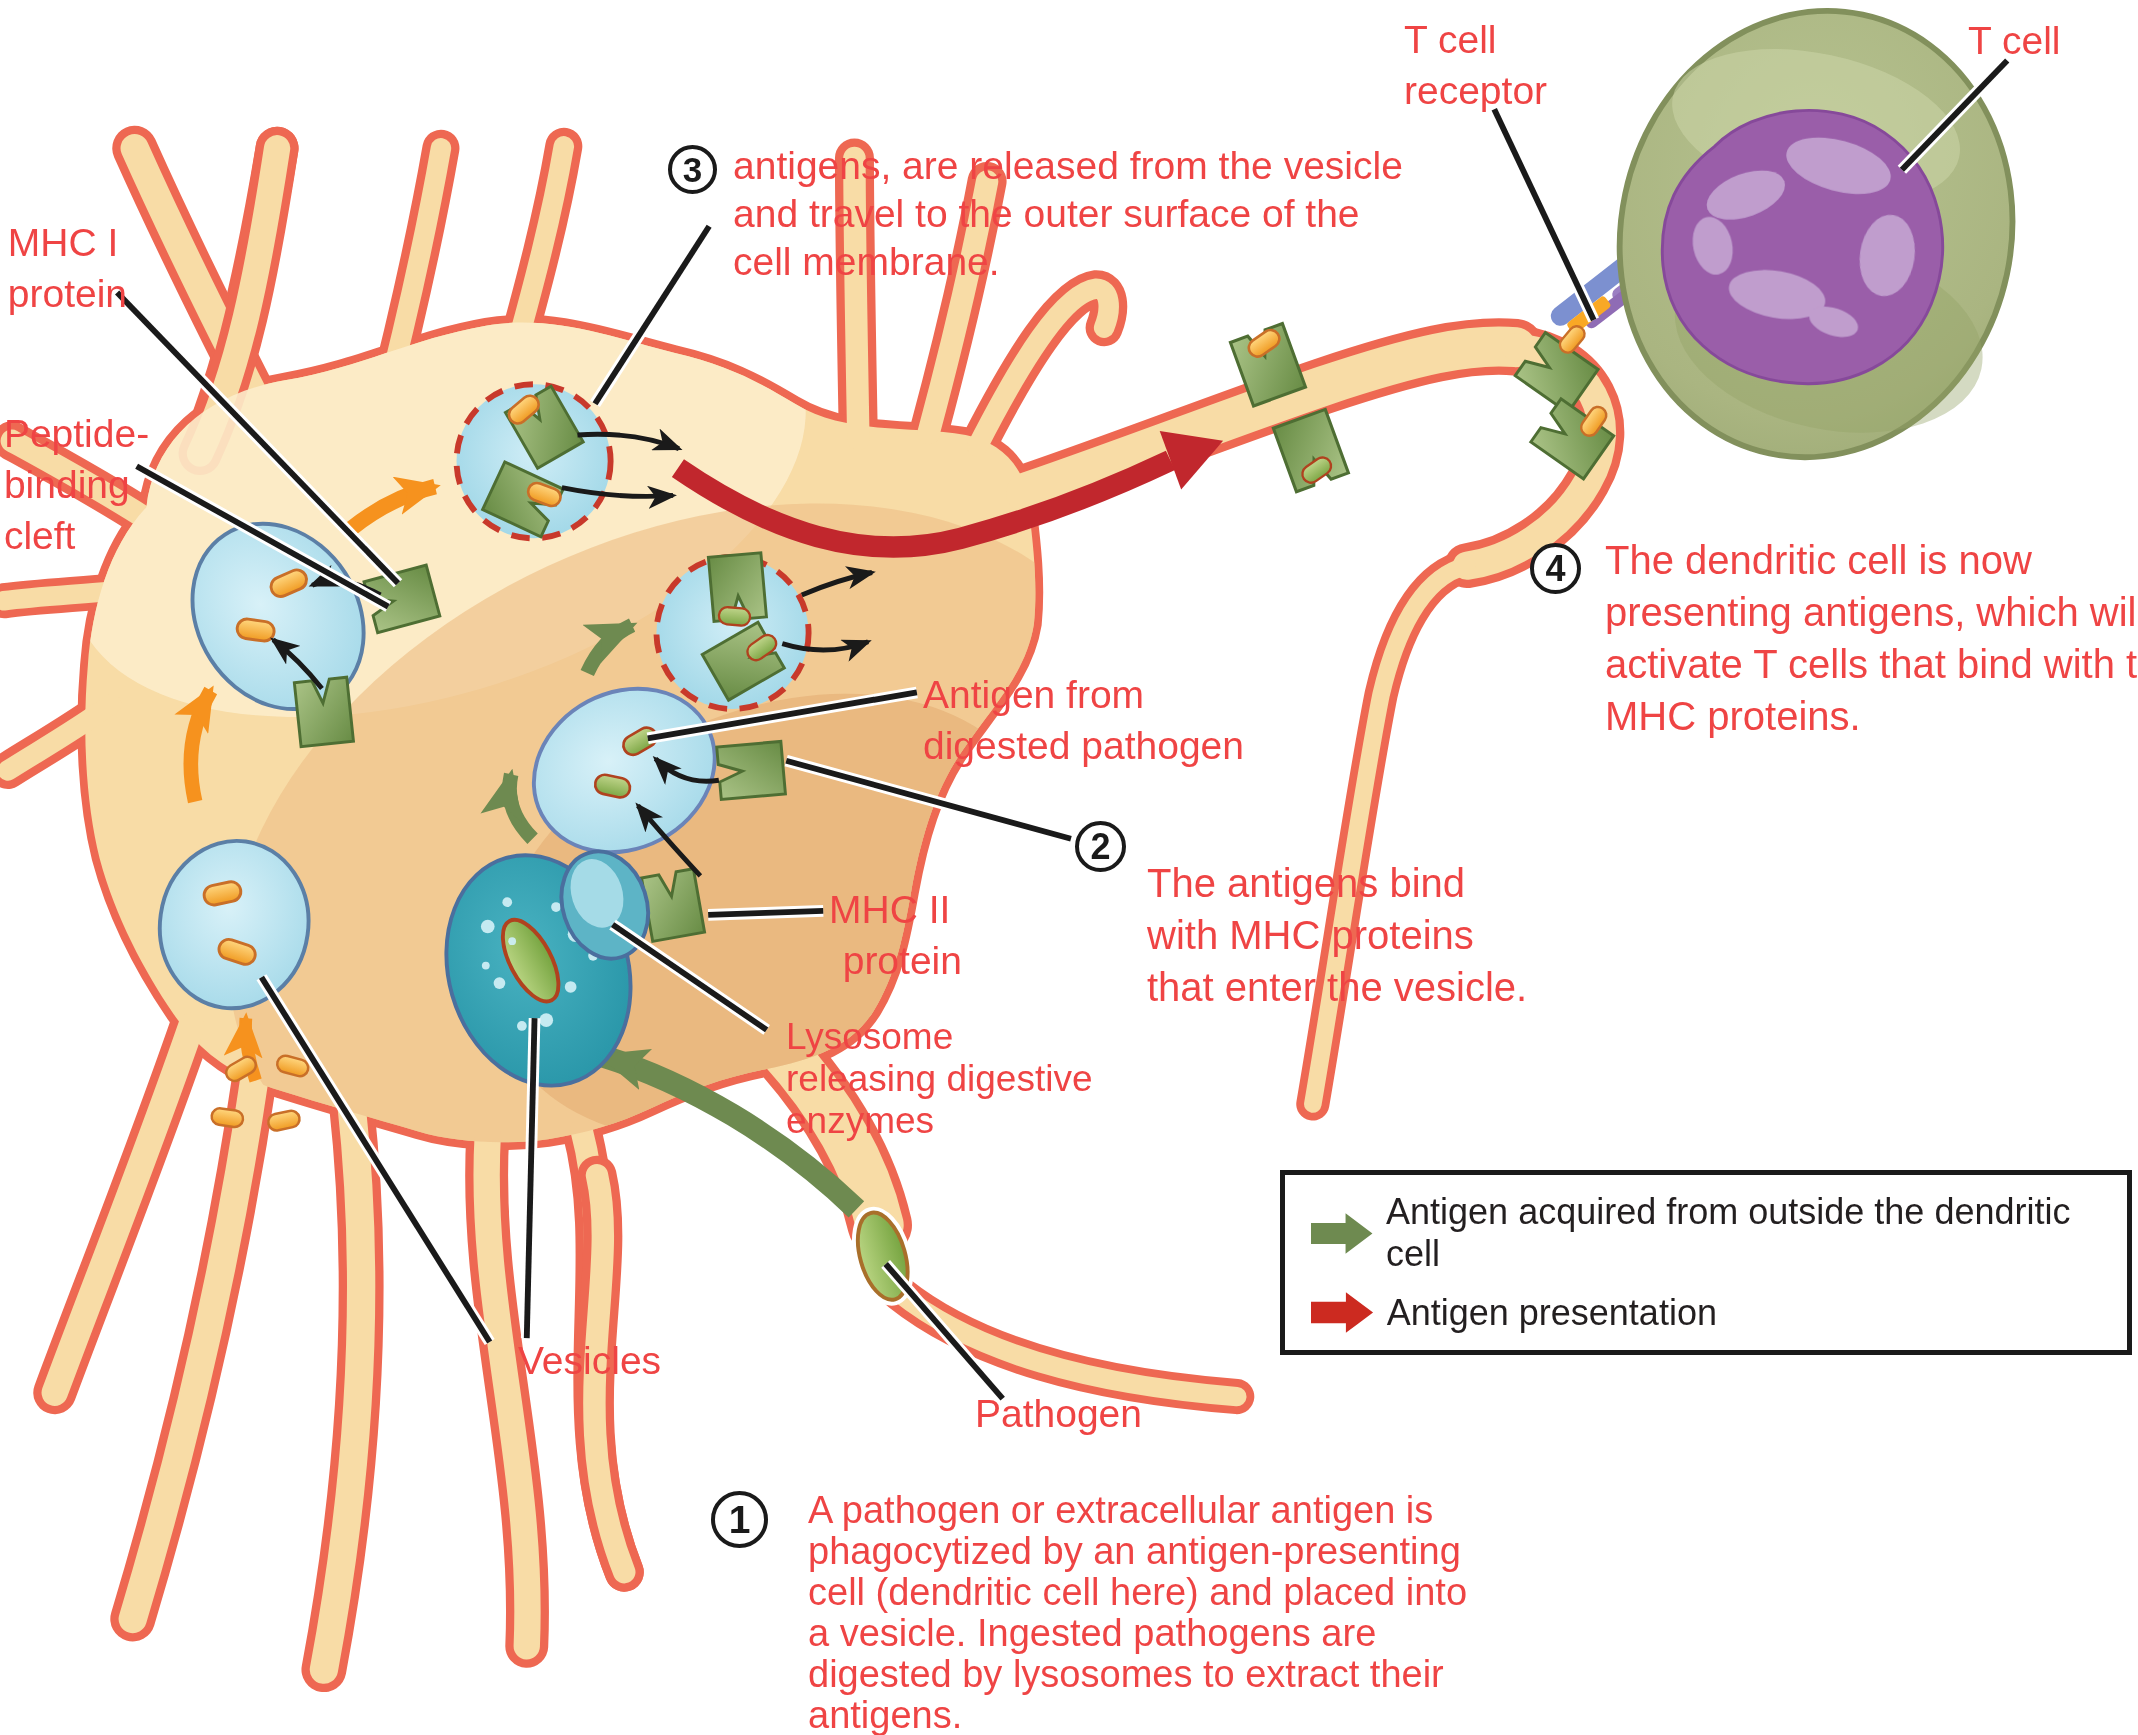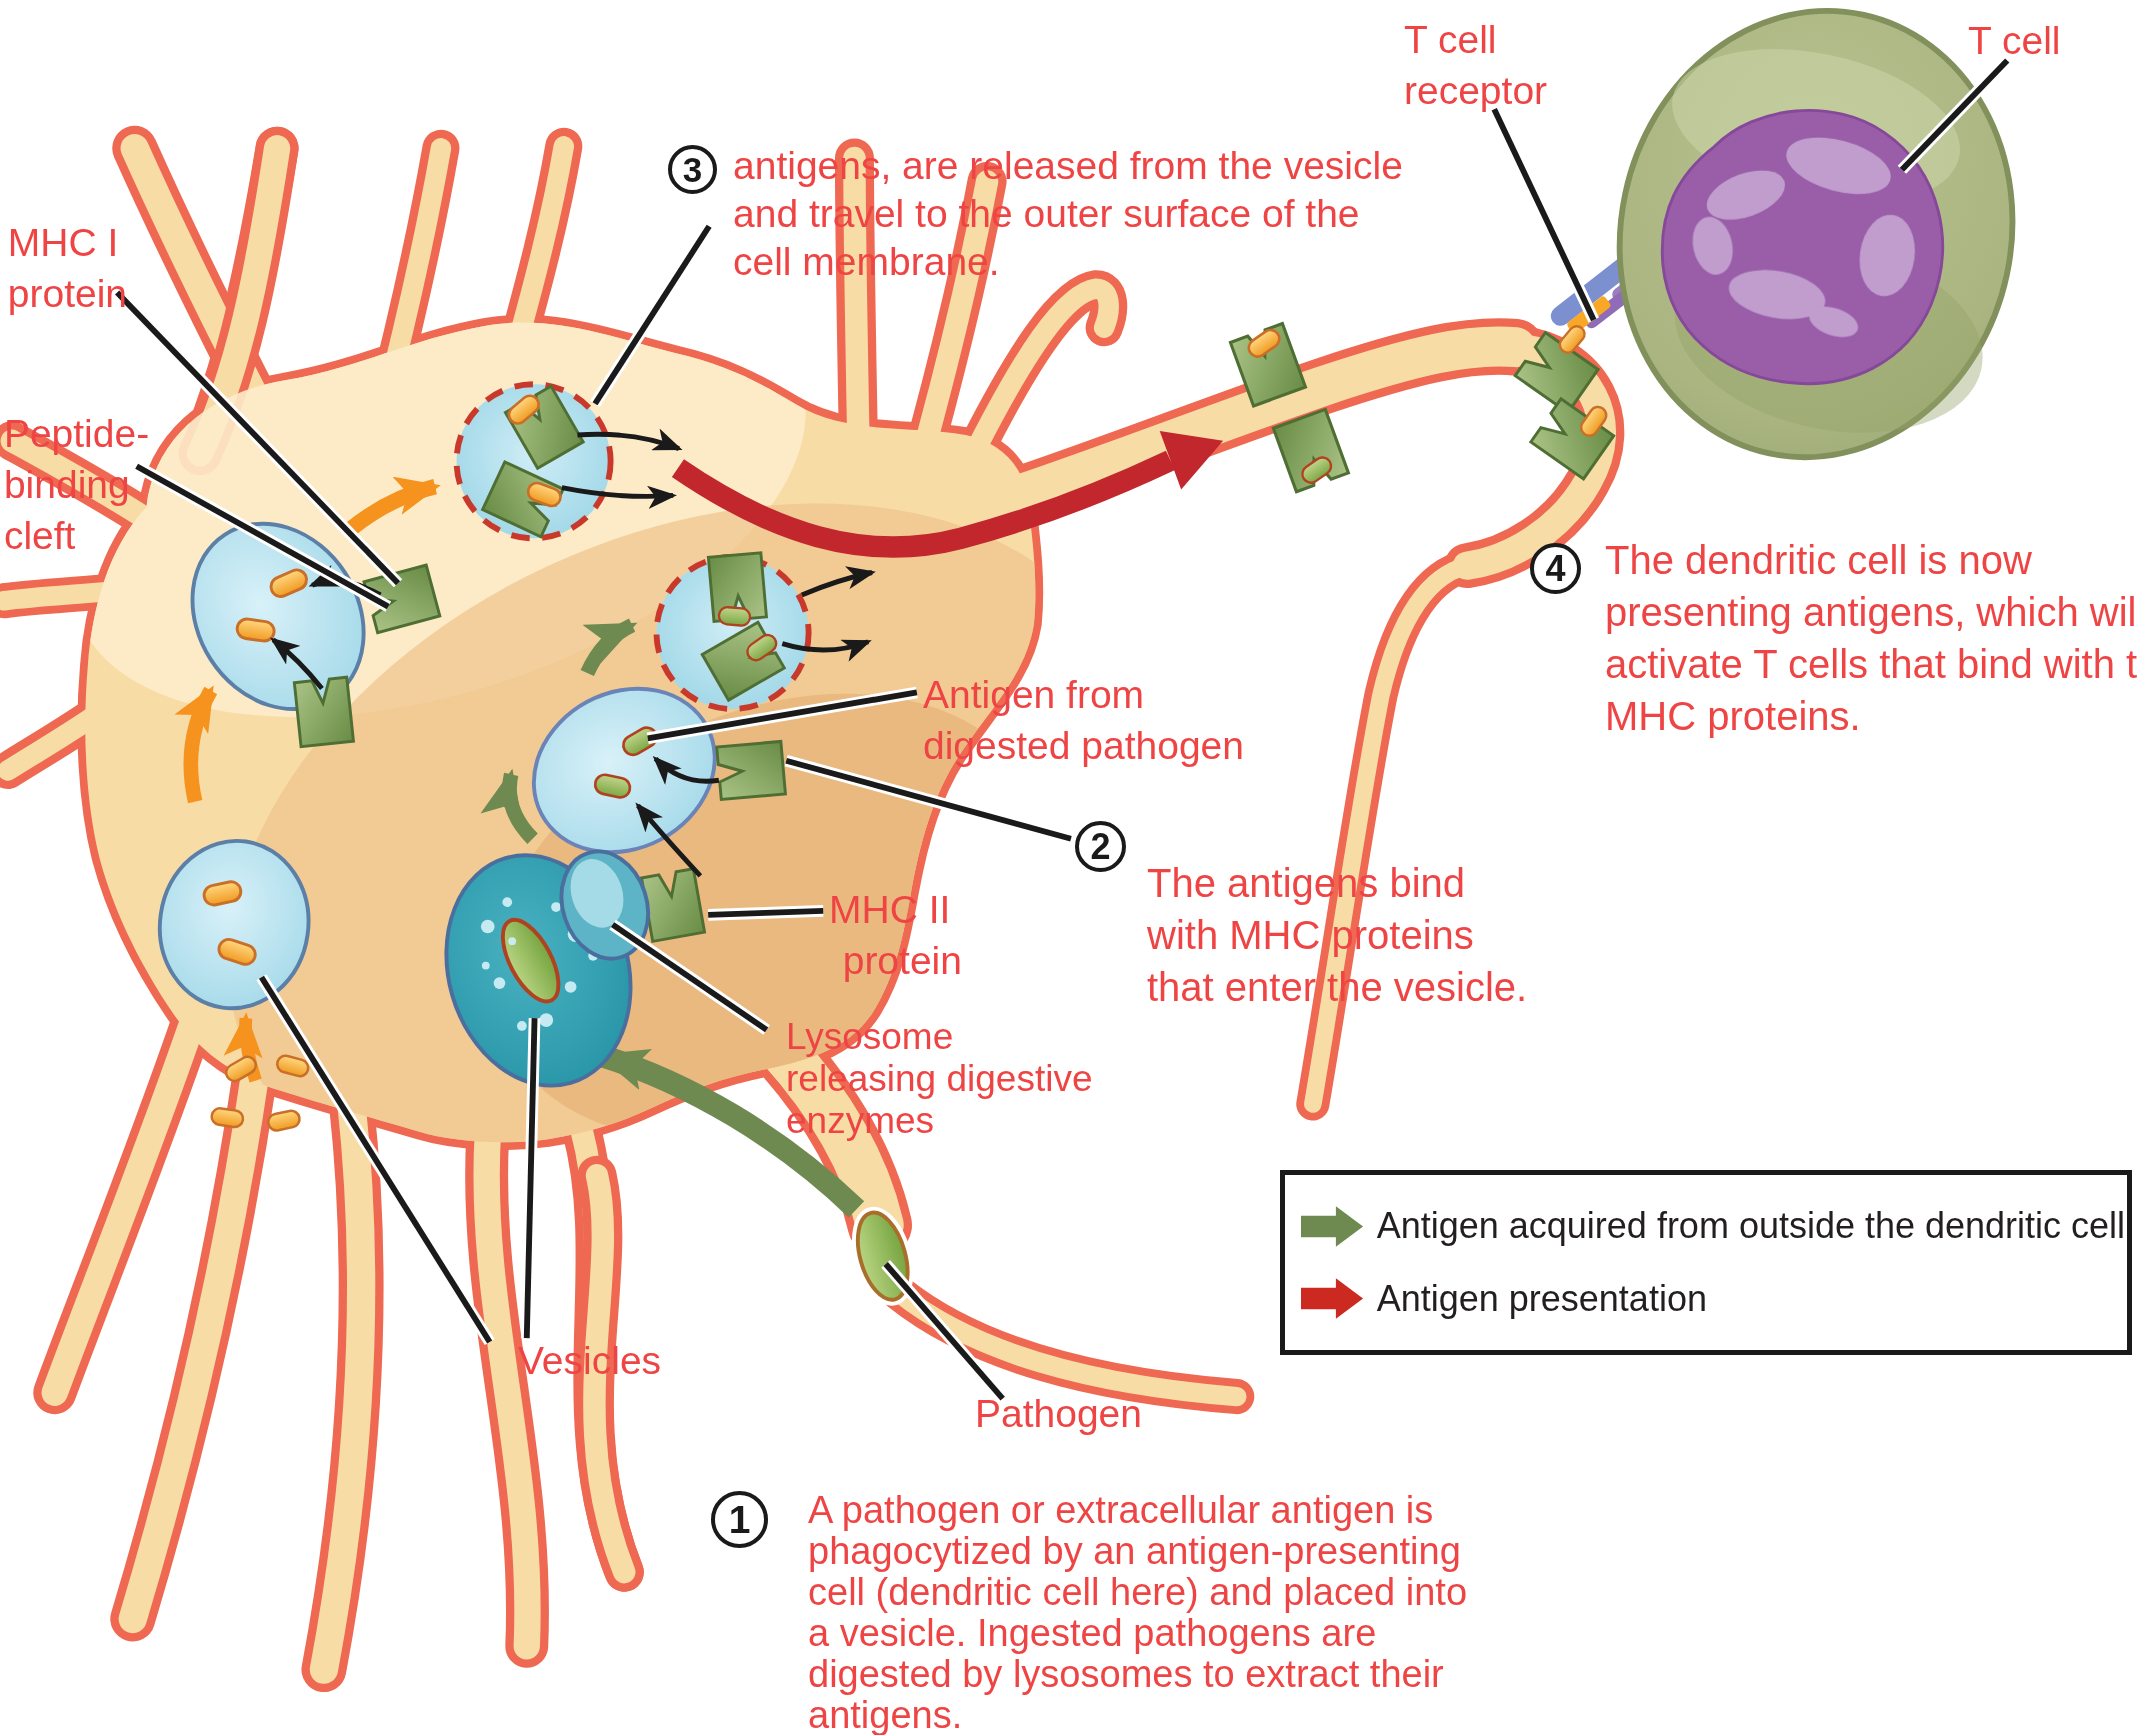--- a/index.html
+++ b/index.html
@@ -11,21 +11,21 @@
   .lh52{line-height:51px;}
   .lh49{line-height:48px;}
   .f41{font-size:40px;line-height:52px;}
   .f39{font-size:38px;line-height:41px;margin-left:22px;}
   .f38s{font-size:37px;line-height:42px;}
   .num{position:absolute;box-sizing:border-box;border:4.9px solid #1a1a1a;border-radius:50%;
        background:#fff;color:#1a1a1a;font-weight:bold;display:flex;align-items:center;justify-content:center;
        font-family:"Liberation Sans",sans-serif;}
   #legend{position:absolute;left:1280px;top:1170px;width:852px;height:185px;box-sizing:border-box;
           border:5.9px solid #1a1a1a;background:#fff;display:flex;flex-direction:column;
-          justify-content:space-evenly;padding-left:16px;}
+          justify-content:space-evenly;padding-left:26px;}
   .lrow{display:flex;align-items:center;gap:11.7px;}
   .lrow span{font-size:36px;color:#231f20;}
   .ind{margin-left:13.7px;}
 </style>
 </head>
 <body>
 
 <div id="fig">
 
 <svg id="art" width="2139" height="1736" viewBox="0 0 2193 1780">

